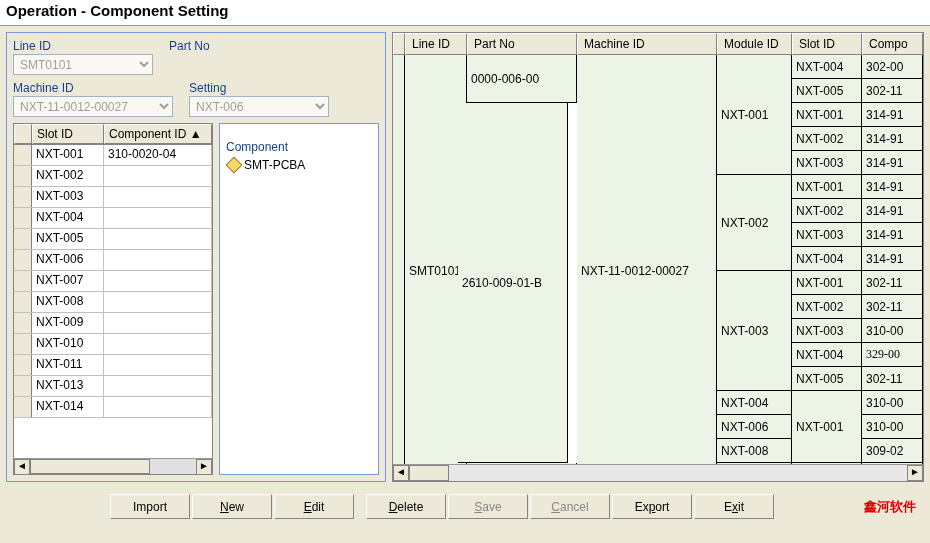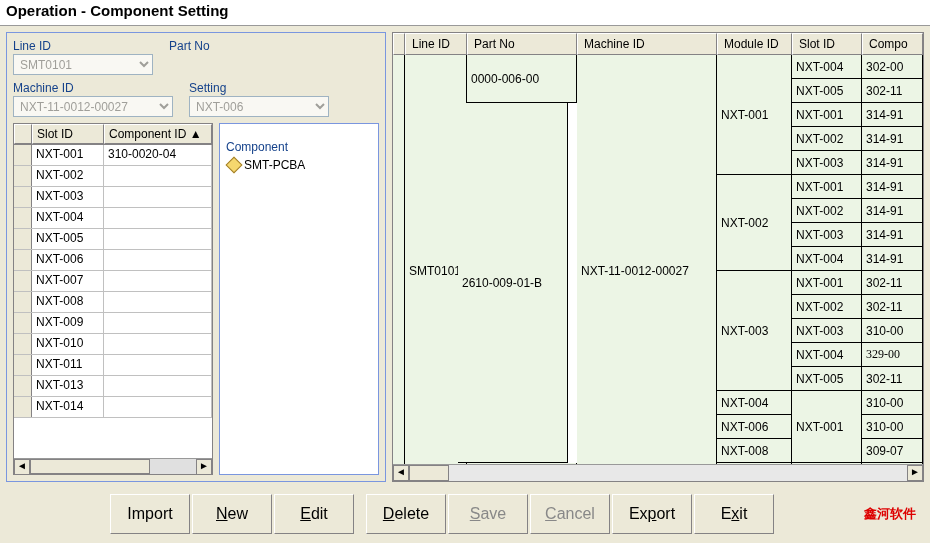--- a/index.html
+++ b/index.html
@@ -115,22 +115,22 @@
   .grid-hscroll .thumb { width:40px; background:#ECE9D8; border:1px solid #848284; }
   .grid-hscroll .track { flex:1; }
   .button-bar {
     display:flex;
     gap:2px;
     padding:6px 10px 10px 110px;
     background:#ECE9D8;
     align-items:center;
   }
   .button-bar button {
-    width:80px; height:40px;
-    font-family: inherit; font-size:16px;
+    width:80px; height:25px;
+    font-family: inherit; font-size:12px;
     background:#ECE9D8;
     border:1px solid #848284;
     border-top-color:#fff; border-left-color:#fff;
     cursor:pointer;
   }
   .button-bar button.disabled { color:#888; }
   .button-bar .spacer { width:8px; }
   .watermark { margin-left:auto; color:#D00; font-weight:bold; font-size:13px; padding-right:4px; }
   .u { text-decoration: underline; }
 </style>
@@ -305,21 +305,21 @@
           <div class="gc gw5" style="position: absolute; left: 399px; top: 288px; height: 24px;">NXT-004</div>
           <div class="gc gw6" style="position: absolute; left: 469px; right: 0px; top: 288px; height: 24px; font-family: Liberation Serif, serif;">329-00</div>
           <div class="gc gw5" style="position: absolute; left: 399px; top: 312px; height: 24px;">NXT-005</div>
           <div class="gc gw6" style="position: absolute; left: 469px; right: 0px; top: 312px; height: 24px;">302-11</div>
           <div class="gc gw4" style="position: absolute; left: 324px; top: 336px; height: 24px;">NXT-004</div>
           <div class="gc gw5" style="position: absolute; left: 399px; top: 336px; height: 72px;">NXT-001</div>
           <div class="gc gw6" style="position: absolute; left: 469px; right: 0px; top: 336px; height: 24px;">310-00</div>
           <div class="gc gw4" style="position: absolute; left: 324px; top: 360px; height: 24px;">NXT-006</div>
           <div class="gc gw6" style="position: absolute; left: 469px; right: 0px; top: 360px; height: 24px;">310-00</div>
           <div class="gc gw4" style="position: absolute; left: 324px; top: 384px; height: 24px;">NXT-008</div>
-          <div class="gc gw6" style="position: absolute; left: 469px; right: 0px; top: 384px; height: 24px;">309-07</div>
+          <div class="gc gw6" style="position: absolute; left: 469px; right: 0px; top: 384px; height: 24px;">309-02</div>
           <div class="gc gw2" style="position: absolute; left: 74px; top: 408px; height: 24px;">2610-009-01-T</div>
           <div class="gc gw4" style="position: absolute; left: 324px; top: 408px; height: 24px;">NXT-001</div>
           <div class="gc gw5" style="position: absolute; left: 399px; top: 408px; height: 24px;">NXT-010</div>
           <div class="gc gw6" style="position: absolute; left: 469px; right: 0px; top: 408px; height: 24px;">314-91</div>
         </div>
       </div>
     <div class="grid-hscroll">
       <div class="btn">◄</div>
       <div class="thumb"></div>
       <div class="track"></div>

